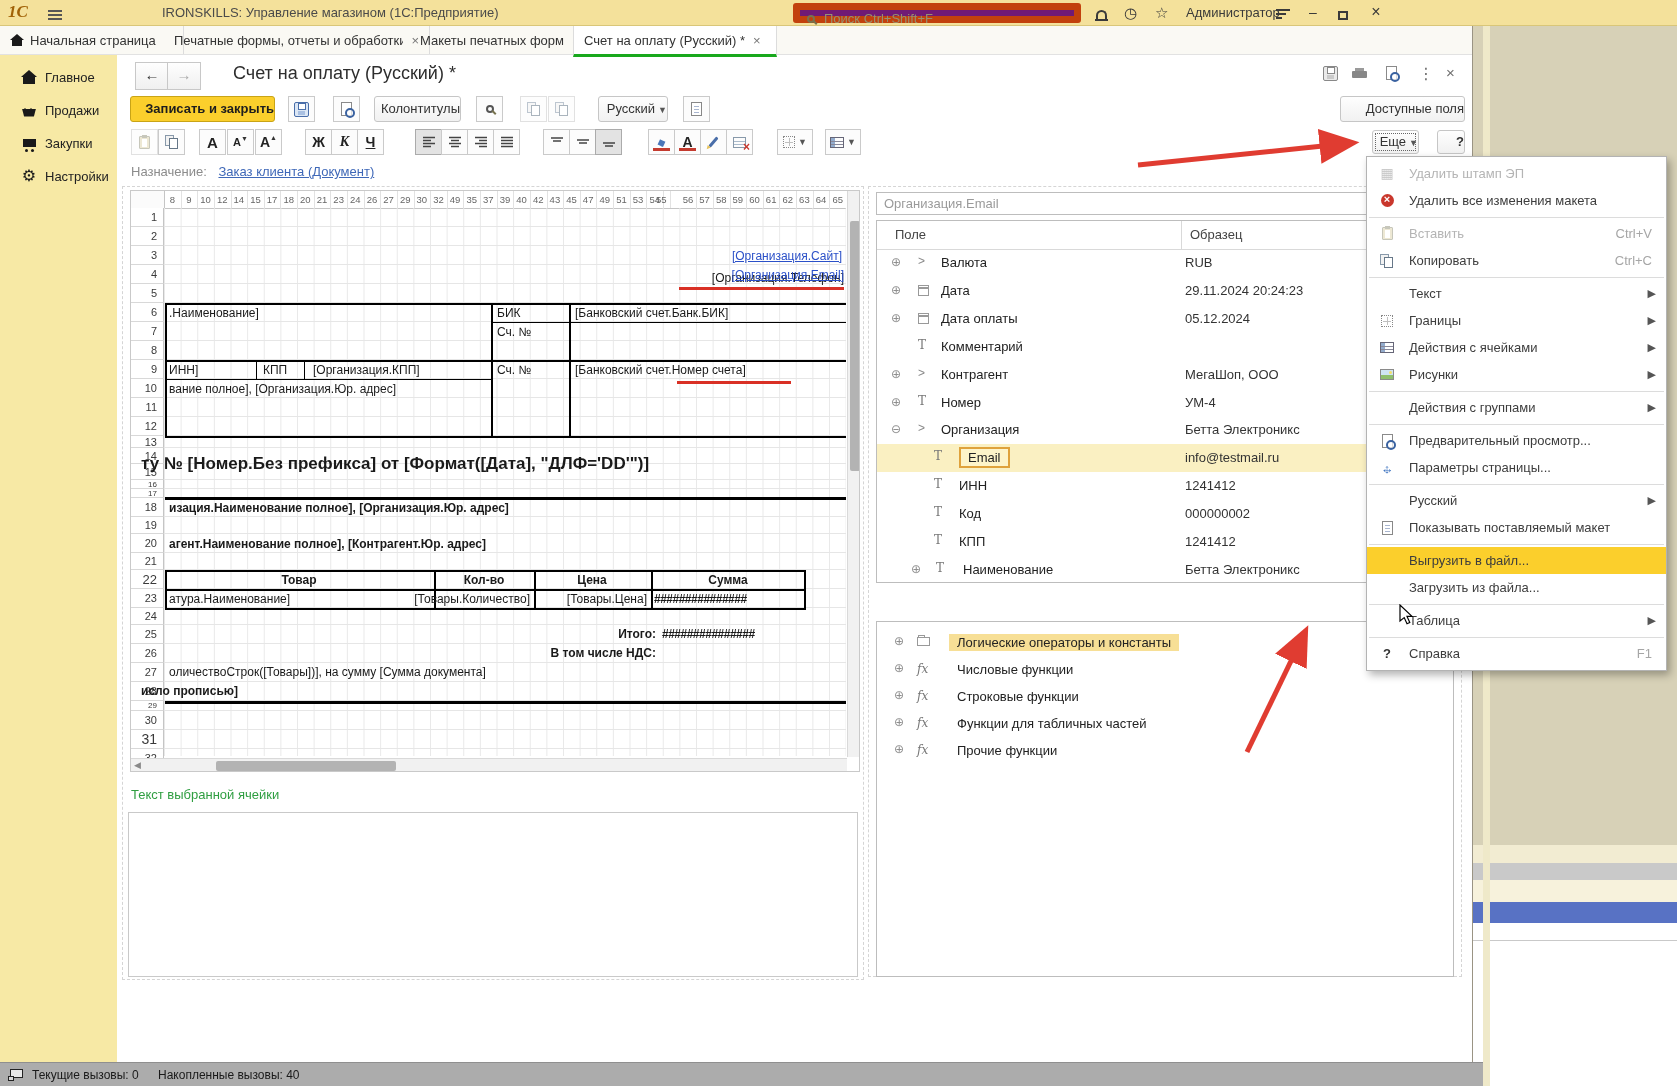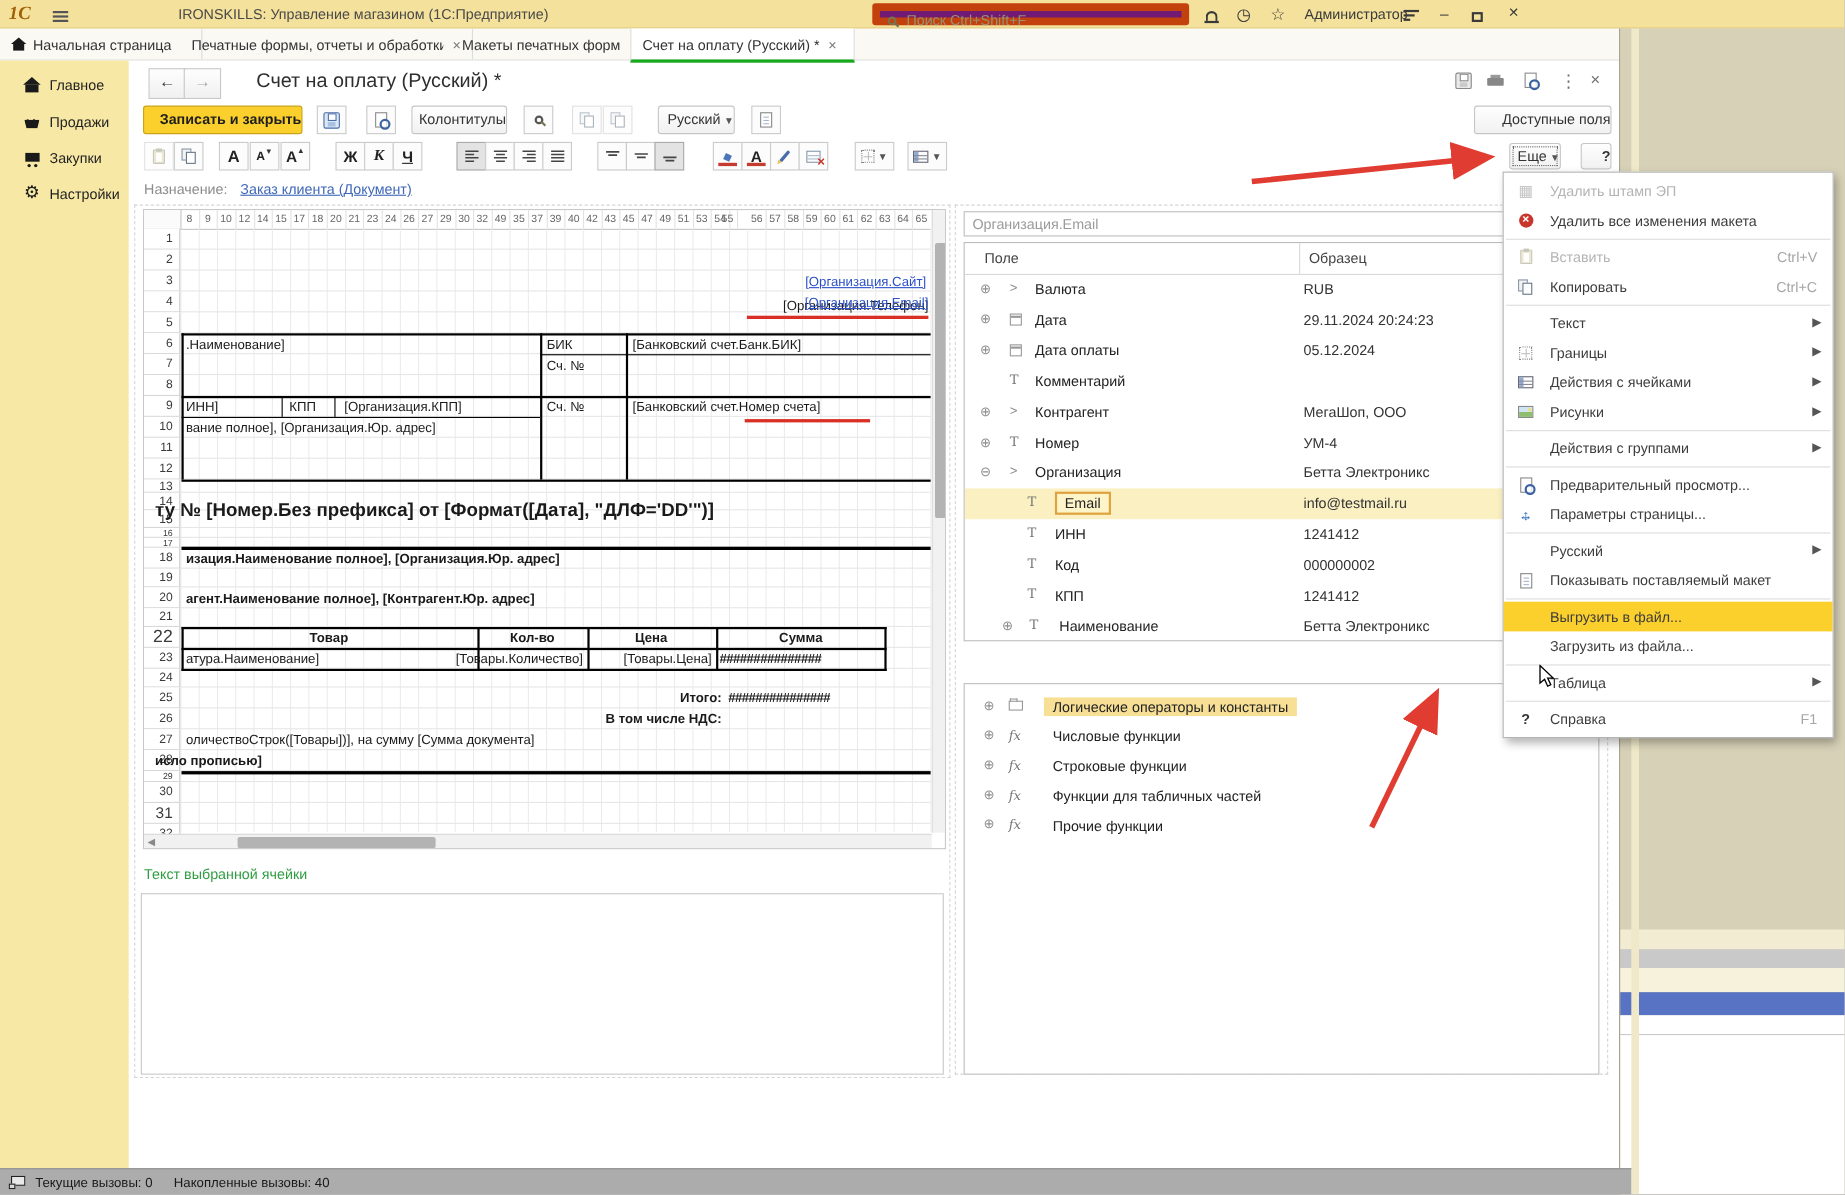--- a/index.html
+++ b/index.html
@@ -430,21 +430,21 @@
         <div class="rownum" style="top: 226px; height: 19px; line-height: 19px; font-size: 11px;">12</div>
         <div class="rownum" style="top: 245px; height: 12px; line-height: 12px; font-size: 11px;">13</div>
         <div class="rownum" style="top: 257px; height: 16px; line-height: 16px; font-size: 11px;">14</div>
         <div class="rownum" style="top: 273px; height: 16px; line-height: 16px; font-size: 11px;">15</div>
         <div class="rownum" style="top: 289px; height: 9px; line-height: 9px; font-size: 8px;">16</div>
         <div class="rownum" style="top: 298px; height: 9px; line-height: 9px; font-size: 8px;">17</div>
         <div class="rownum" style="top: 307px; height: 19px; line-height: 19px; font-size: 11px;">18</div>
         <div class="rownum" style="top: 326px; height: 17px; line-height: 17px; font-size: 11px;">19</div>
         <div class="rownum" style="top: 343px; height: 19px; line-height: 19px; font-size: 11px;">20</div>
         <div class="rownum" style="top: 362px; height: 17px; line-height: 17px; font-size: 11px;">21</div>
-        <div class="rownum" style="top: 379px; height: 19px; line-height: 19px; font-size: 16px;">22</div>
+        <div class="rownum" style="top: 379px; height: 19px; line-height: 19px; font-size: 13px;">22</div>
         <div class="rownum" style="top: 398px; height: 19px; line-height: 19px; font-size: 11px;">23</div>
         <div class="rownum" style="top: 417px; height: 17px; line-height: 17px; font-size: 11px;">24</div>
         <div class="rownum" style="top: 434px; height: 19px; line-height: 19px; font-size: 11px;">25</div>
         <div class="rownum" style="top: 453px; height: 19px; line-height: 19px; font-size: 11px;">26</div>
         <div class="rownum" style="top: 472px; height: 19px; line-height: 19px; font-size: 11px;">27</div>
         <div class="rownum" style="top: 491px; height: 19px; line-height: 19px; font-size: 11px;">28</div>
         <div class="rownum" style="top: 510px; height: 10px; line-height: 10px; font-size: 8px;">29</div>
         <div class="rownum" style="top: 520px; height: 19px; line-height: 19px; font-size: 11px;">30</div>
         <div class="rownum" style="top: 539px; height: 19px; line-height: 19px; font-size: 14px;">31</div>
         <div class="rownum" style="top: 558px; height: 19px; line-height: 19px; font-size: 11px;">32</div>

